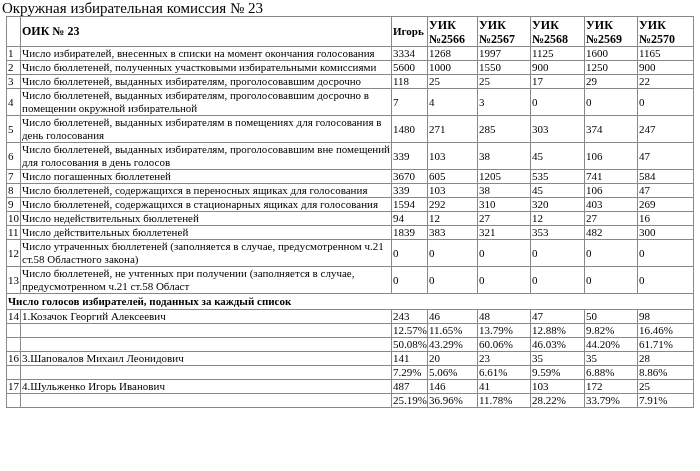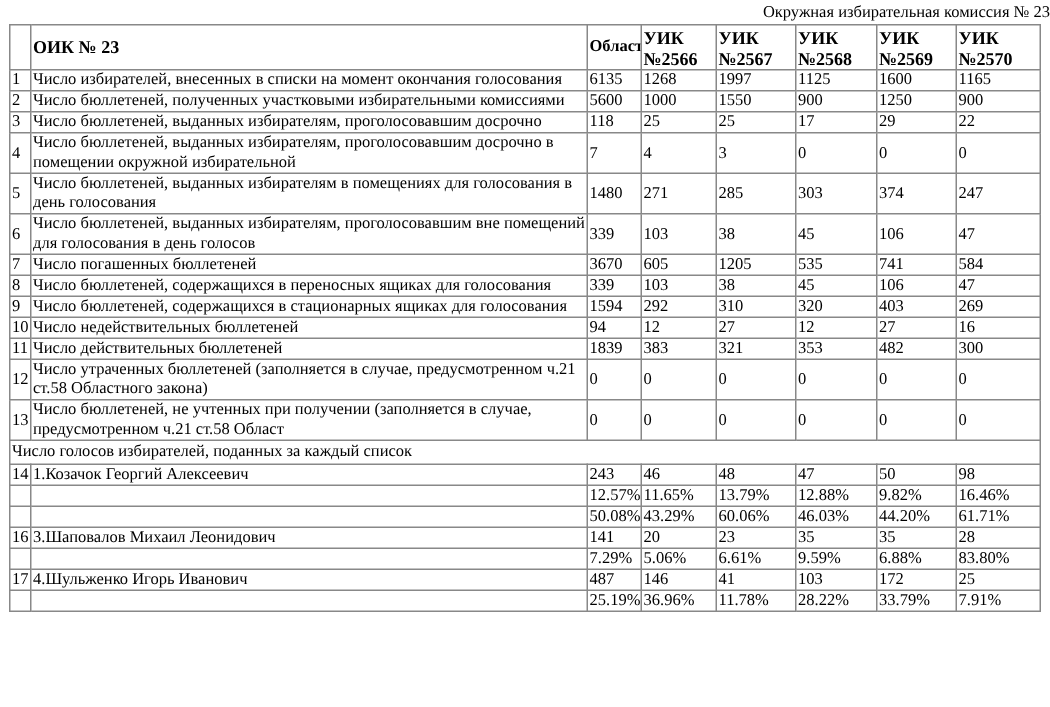--- a/index.html
+++ b/index.html
@@ -1,28 +1,28 @@
 <!DOCTYPE html>
 <html><head>
 <meta charset="utf-8">
 <style>
   html, body { margin: 0; padding: 0; background: #ffffff; }
   body { width: 700px; height: 471px; overflow: hidden; font-family: "Liberation Serif", "DejaVu Serif", serif; color: #000; }
-  .caption { text-align: right; font-size: 11px; height: 16px; line-height: 16px; padding-left: 2px; }
+  .caption { text-align: left; font-size: 15px; height: 16px; line-height: 16px; padding-left: 2px; }
   table { border-collapse: collapse; margin-left: 6px; width: 687px; table-layout: fixed; font-size: 11px; line-height: 13px; }
   td { border: 1px solid #888; padding: 0 1px; vertical-align: middle; white-space: nowrap; overflow: hidden; }
   td.wrap { white-space: normal; margin-left: 44px; }
   tr { border-bottom: 1px solid #555; }
   .hdr td { height: 29px; font-weight: bold; font-size: 12px; }
   .hdr td.sum { font-size: 11px; }
   .hdr td.uik { line-height: 14px; }
   .num { text-align: left; padding-left: 1px; }
   tr.r1 td { height: 12px; }
   tr.r2 td { height: 26px; }
-  tr.sec td { height: 15px; font-weight: normal; }
+  tr.sec td { height: 15px; font-weight: bold; }
   col.c0 { width: 14px; }
   col.c1 { width: 371px; }
   col.c2 { width: 36px; }
   col.c3 { width: 50px; }
   col.c4 { width: 53px; }
   col.c5 { width: 54px; }
   col.c6 { width: 53px; }
   col.c7 { width: 56px; }
 </style>
 </head>
@@ -38,31 +38,31 @@
       <col class="c3">
       <col class="c4">
       <col class="c5">
       <col class="c6">
       <col class="c7">
   </colgroup>
   <tbody id="tbody">
     <tr class="hdr">
       <td></td>
       <td>ОИК № 23</td>
-      <td class="sum">Област</td>
+      <td class="sum">Игорь</td>
       <td class="uik"><span>УИК</span><br><span>№2566</span></td>
       <td class="uik"><span>УИК</span><br><span>№2567</span></td>
       <td class="uik"><span>УИК</span><br><span>№2568</span></td>
       <td class="uik"><span>УИК</span><br><span>№2569</span></td>
       <td class="uik"><span>УИК</span><br><span>№2570</span></td>
     </tr>
   <tr class="r1">
         <td>1</td>
         <td class="wrap">Число избирателей, внесенных в списки на момент окончания голосования</td>
-        <td class="num">6135</td>
+        <td class="num">3334</td>
         <td class="num">1268</td>
         <td class="num">1997</td>
         <td class="num">1125</td>
         <td class="num">1600</td>
         <td class="num">1165</td>
       </tr>
       <tr class="r1">
         <td>2</td>
         <td class="wrap">Число бюллетеней, полученных участковыми избирательными комиссиями</td>
         <td class="num">5600</td>
@@ -226,21 +226,21 @@
         <td class="num">28</td>
       </tr>
       <tr class="r1">
         <td></td>
         <td></td>
         <td class="num">7.29%</td>
         <td class="num">5.06%</td>
         <td class="num">6.61%</td>
         <td class="num">9.59%</td>
         <td class="num">6.88%</td>
-        <td class="num">83.80%</td>
+        <td class="num">8.86%</td>
       </tr>
       <tr class="r1">
         <td>17</td>
         <td>4.Шульженко Игорь Иванович</td>
         <td class="num">487</td>
         <td class="num">146</td>
         <td class="num">41</td>
         <td class="num">103</td>
         <td class="num">172</td>
         <td class="num">25</td>

